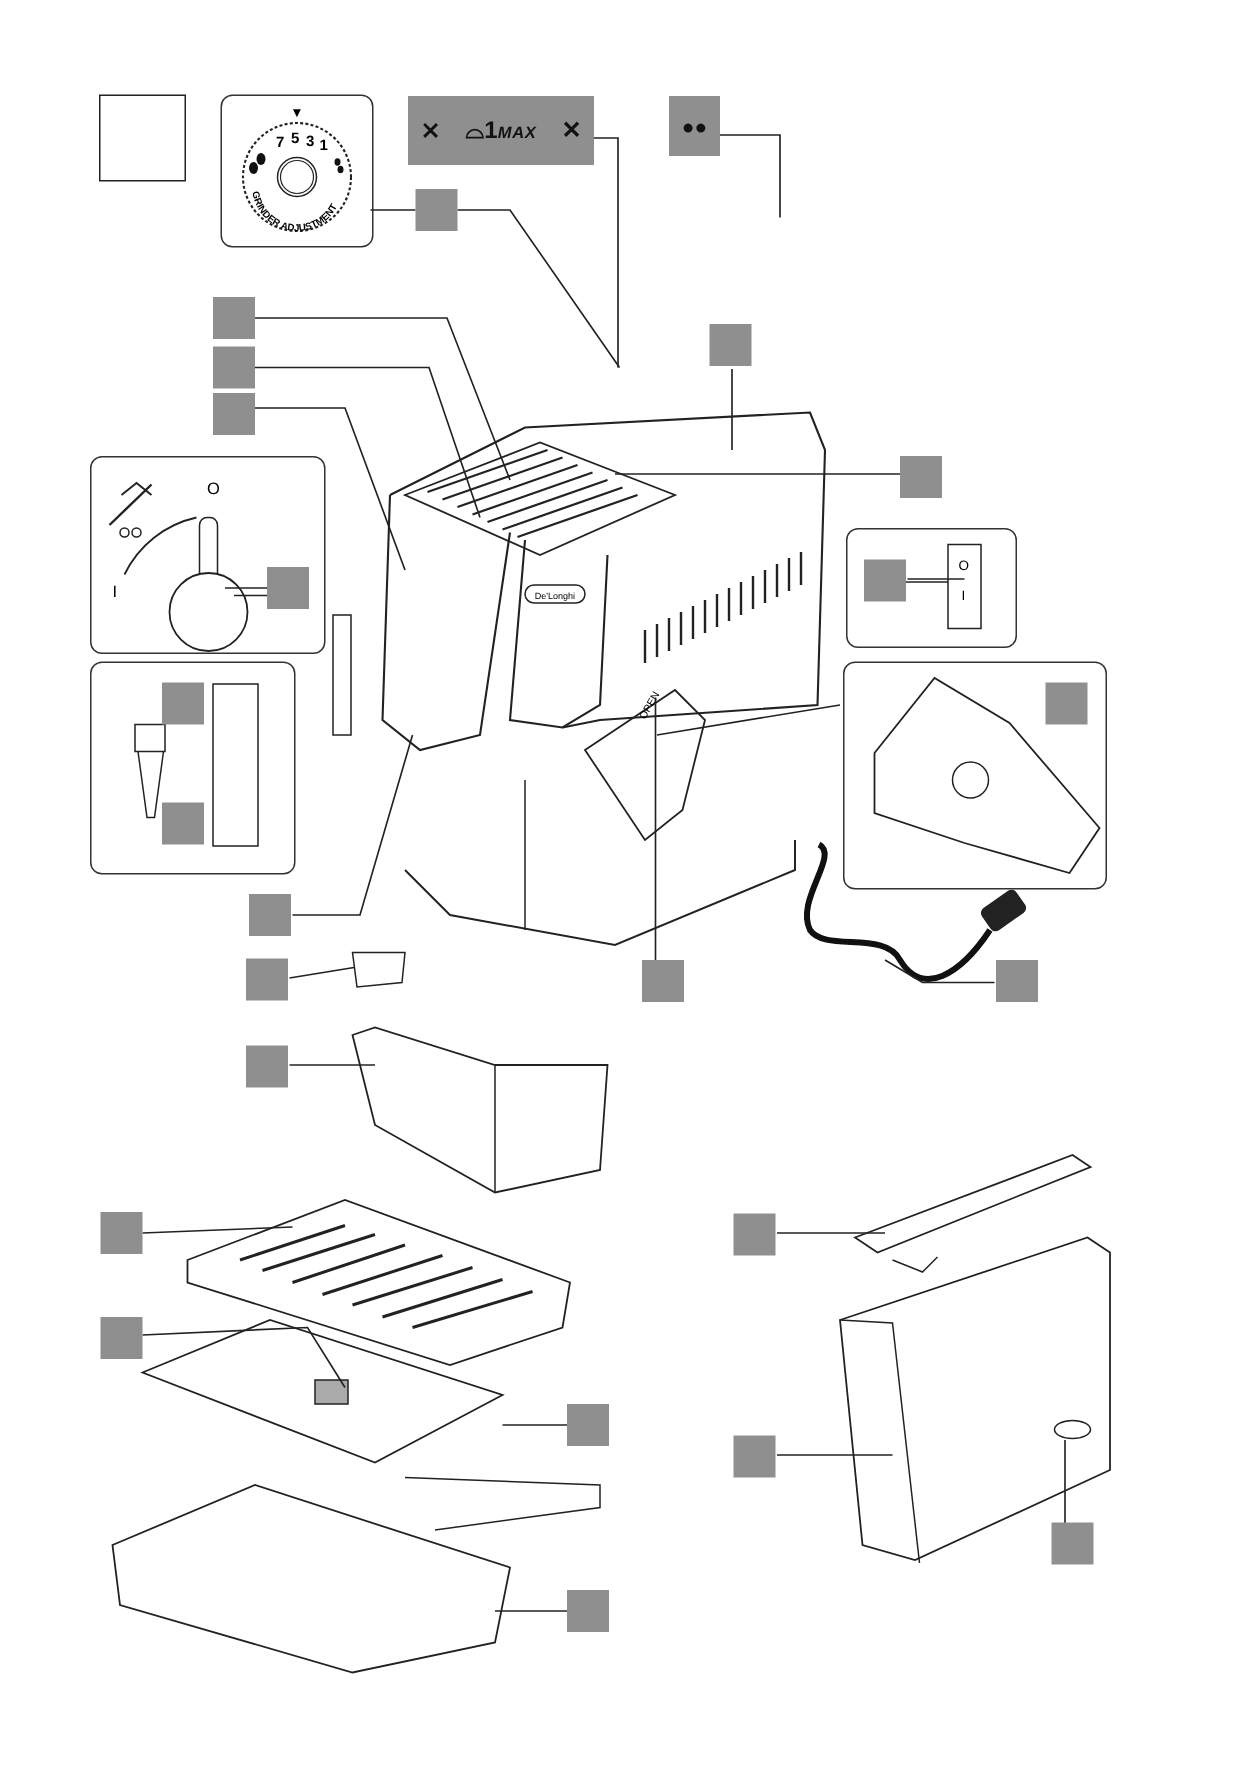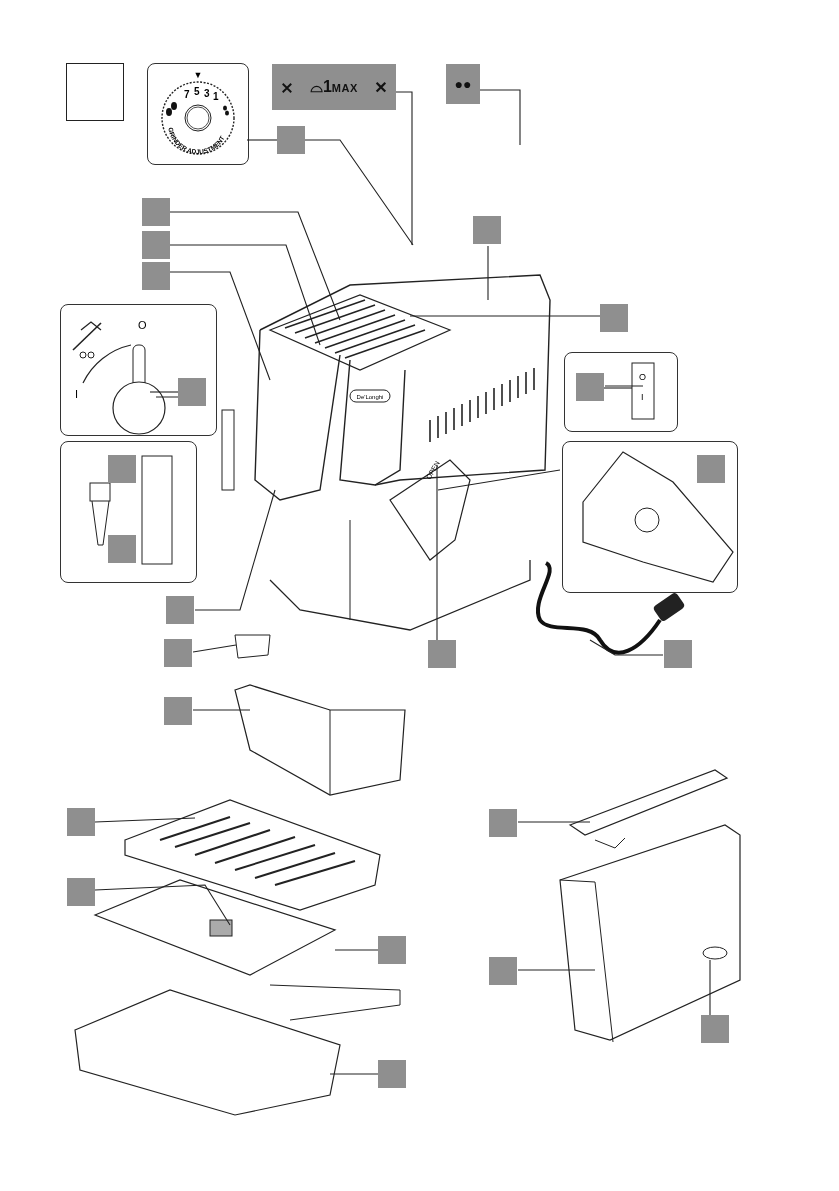--- a/index.html
+++ b/index.html
@@ -5,21 +5,21 @@
   html, body { margin:0; padding:0; background:#ffffff; }
   body { width:839px; height:1191px; position:relative; overflow:hidden;
          font-family:"Liberation Sans", sans-serif; }
   #stage { position:absolute; left:0; top:0; width:839px; height:1191px; }
   .callout { position:absolute; width:28px; height:28px; background:#8f8f8f; }
   .fig-box { position:absolute; border:1.5px solid #222; background:#fff; }
   .panel { position:absolute; border:1.2px solid #333; border-radius:8px; background:#fff; }
   .icon-strip { position:absolute; background:#8f8f8f; display:flex; align-items:center;
                 justify-content:space-around; color:#111; font-weight:bold; }
   .icon-strip span { font-size:16px; }
-  .icon-strip .max { font-size:11px; letter-spacing:0.5px; }
+  .icon-strip .max { font-size:11px; letter-spacing:0.5px;font-style:italic; }
   .beans { position:absolute; background:#8f8f8f; display:flex; align-items:center;
            justify-content:center; font-size:14px; color:#111; }
   svg text { font-family:"Liberation Sans", sans-serif; }
 </style>
 </head>
 <body>
 
 <div id="stage">
 
   <div class="fig-box" style="left:66px;top:63px;width:56px;height:56px;"></div>

